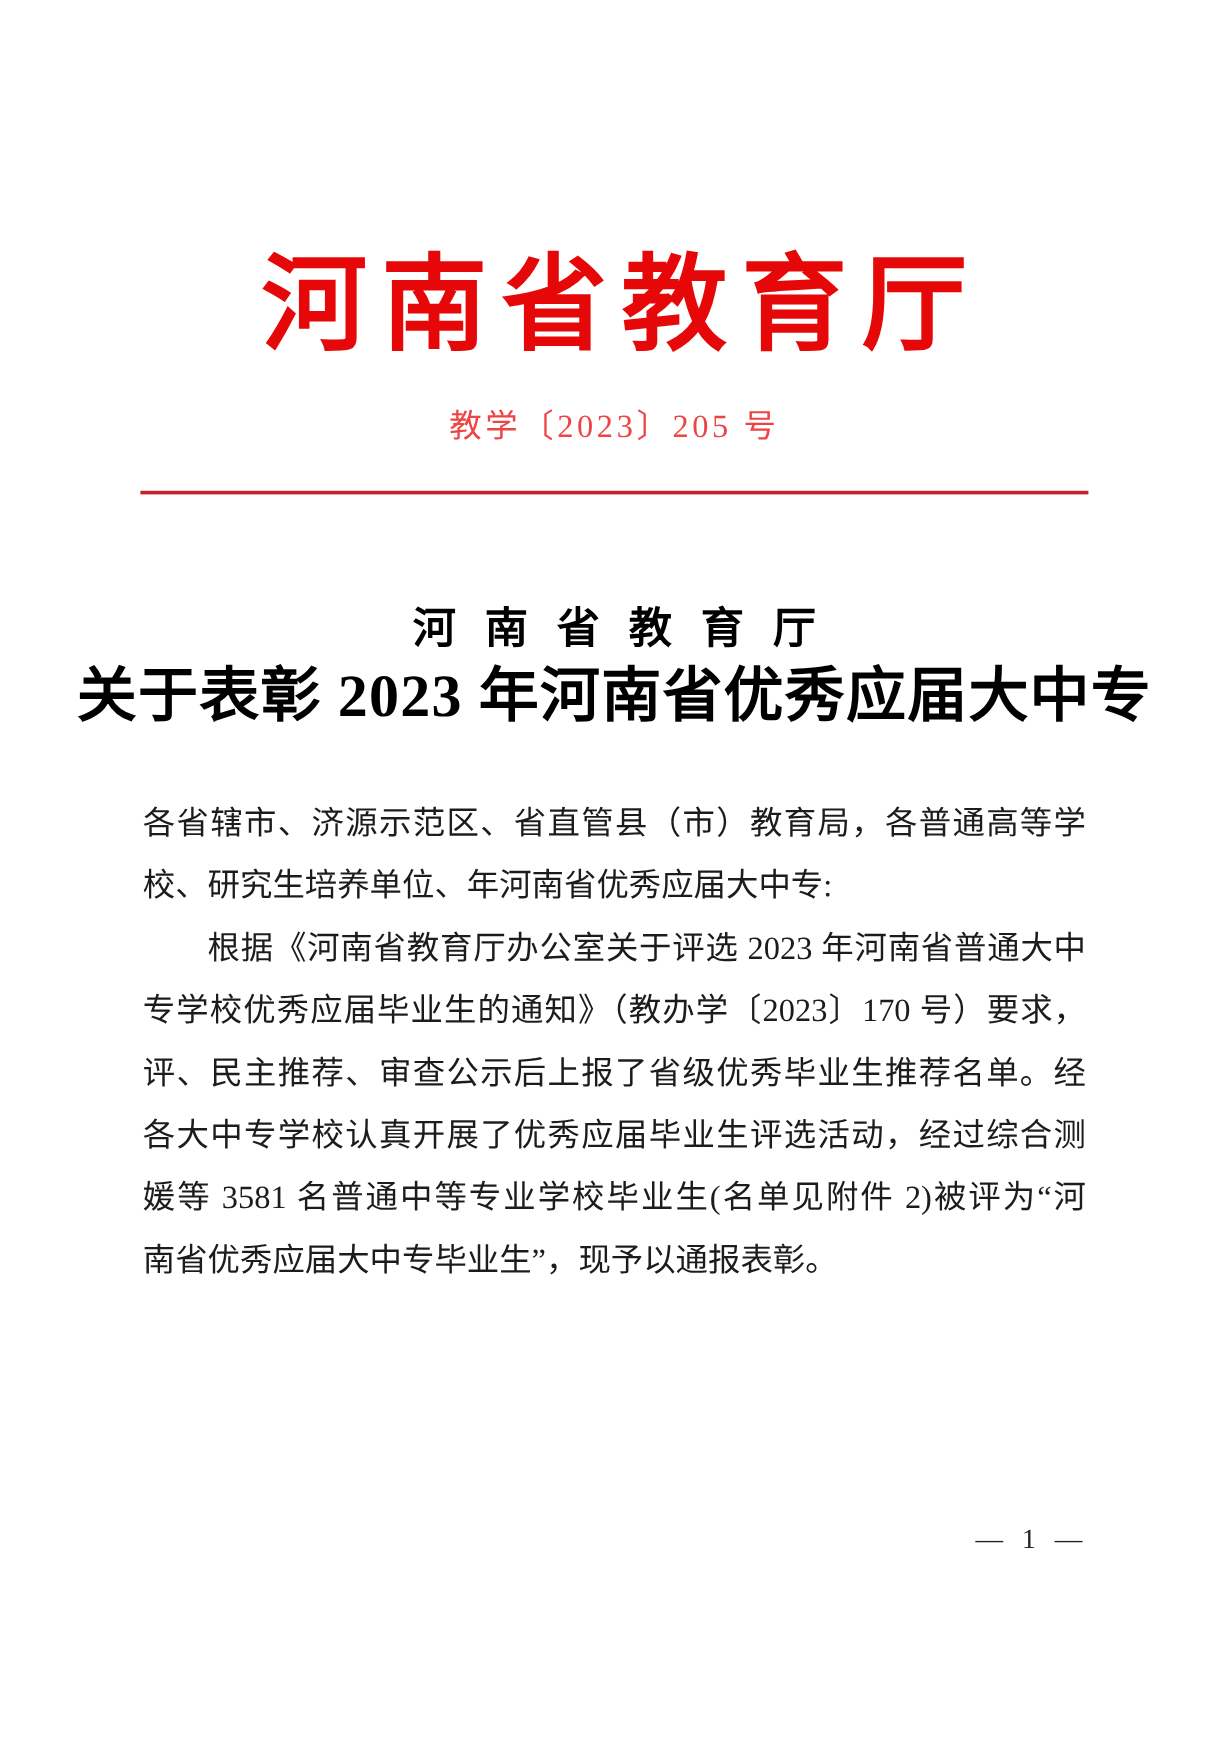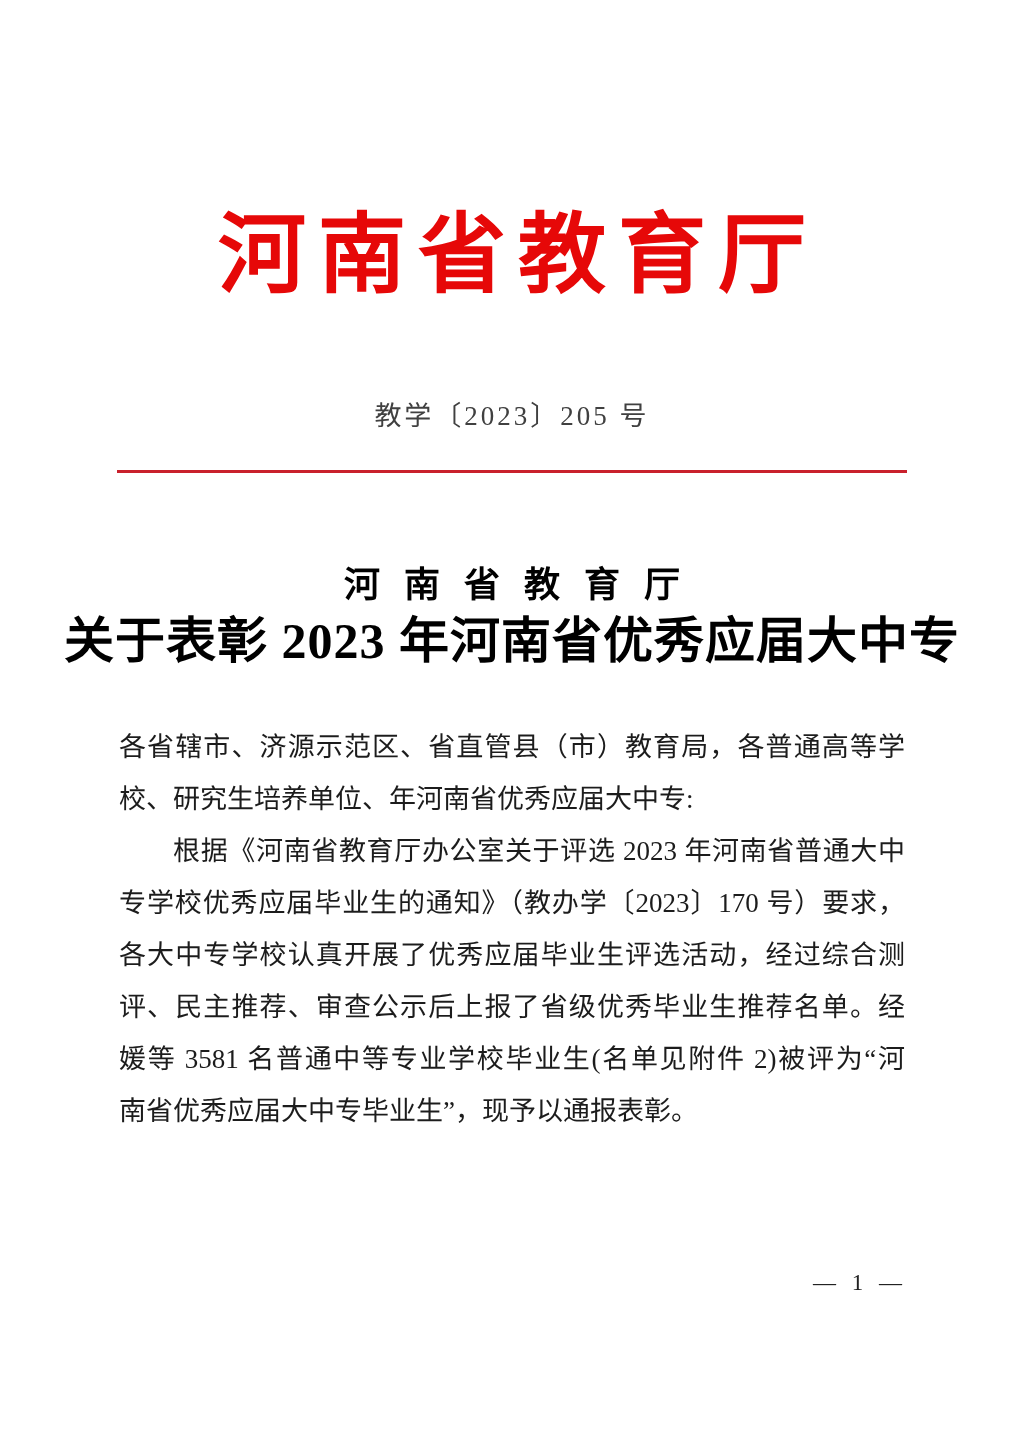--- a/index.html
+++ b/index.html
@@ -28,26 +28,26 @@
     text-align:center;
     color:var(--agency-red);
     font-size:88px;
     font-weight:bold;
     line-height:1.0;
     letter-spacing:12px;
     text-indent:12px; 
     white-space:nowrap;
   }
   .doc-no{
-    margin-top:99px;
+    margin-top:38px;
     text-align:center;
     font-size:27px;
     line-height:1.3;
     letter-spacing:3px;
-    color:#404040;
+    color:#ef4444;
   }
   .red-line{
     width:790px;
     height:3px;
     margin:36px auto 0;
     background:var(--divider-red);
   }
   .title-block{
     margin-top:86px;
     text-align:center;
@@ -110,21 +110,21 @@
   <div class="title-block">
     <div class="title-line-1">河南省教育厅</div>
     <div class="title-line-2">关于表彰 2023 年河南省优秀应届大中专</div>
   </div>
 
   <div class="doc-body">
       <div class="line fill">各省辖市、济源示范区、省直管县（市）教育局，各普通高等学</div>
       <div class="line">校、研究生培养单位、年河南省优秀应届大中专:</div>
       <div class="line fill indent">根据《河南省教育厅办公室关于评选 2023 年河南省普通大中</div>
       <div class="line fill">专学校优秀应届毕业生的通知》（教办学〔2023〕170 号）要求，</div>
+      <div class="line fill">评、民主推荐、审查公示后上报了省级优秀毕业生推荐名单。经</div>
       <div class="line fill">各大中专学校认真开展了优秀应届毕业生评选活动，经过综合测</div>
-      <div class="line fill">评、民主推荐、审查公示后上报了省级优秀毕业生推荐名单。经</div>
       <div class="line fill">媛等 3581 名普通中等专业学校毕业生(名单见附件 2)被评为“河</div>
       <div class="line">南省优秀应届大中专毕业生”，现予以通报表彰。</div>
     </div>
 
   <div class="page-no">— 1 —</div>
 
 </div>
 
 </body></html>

